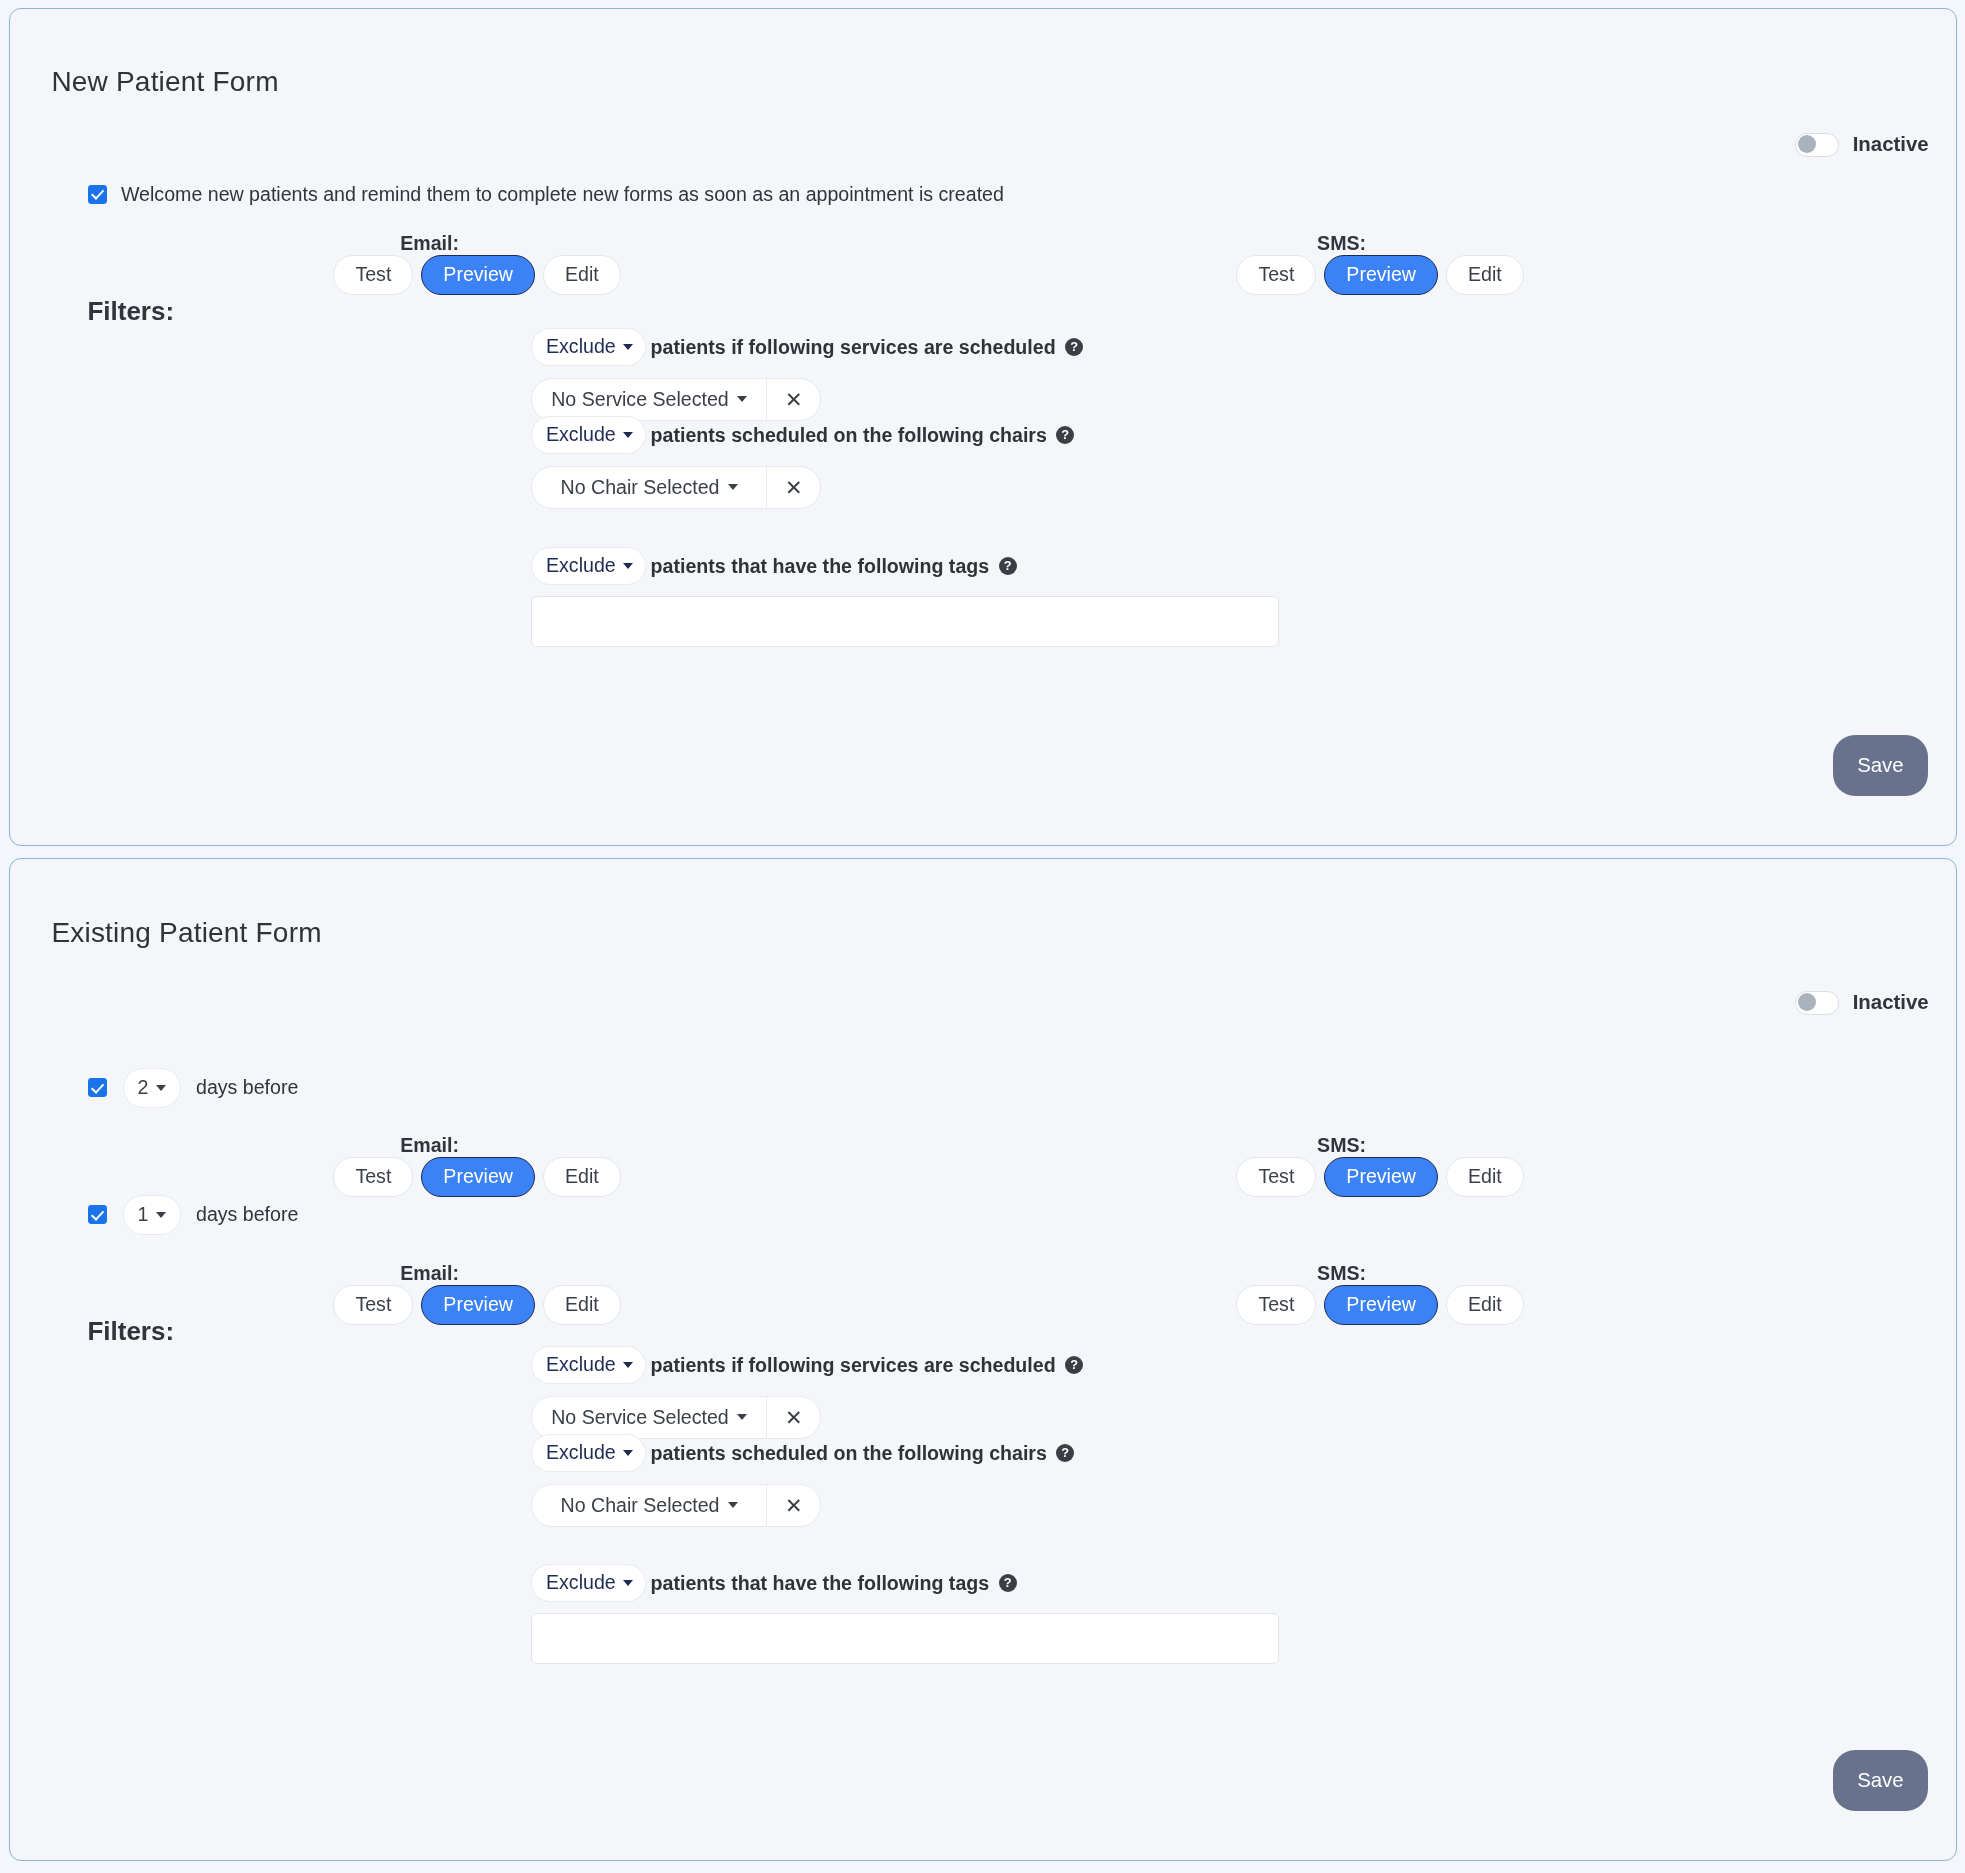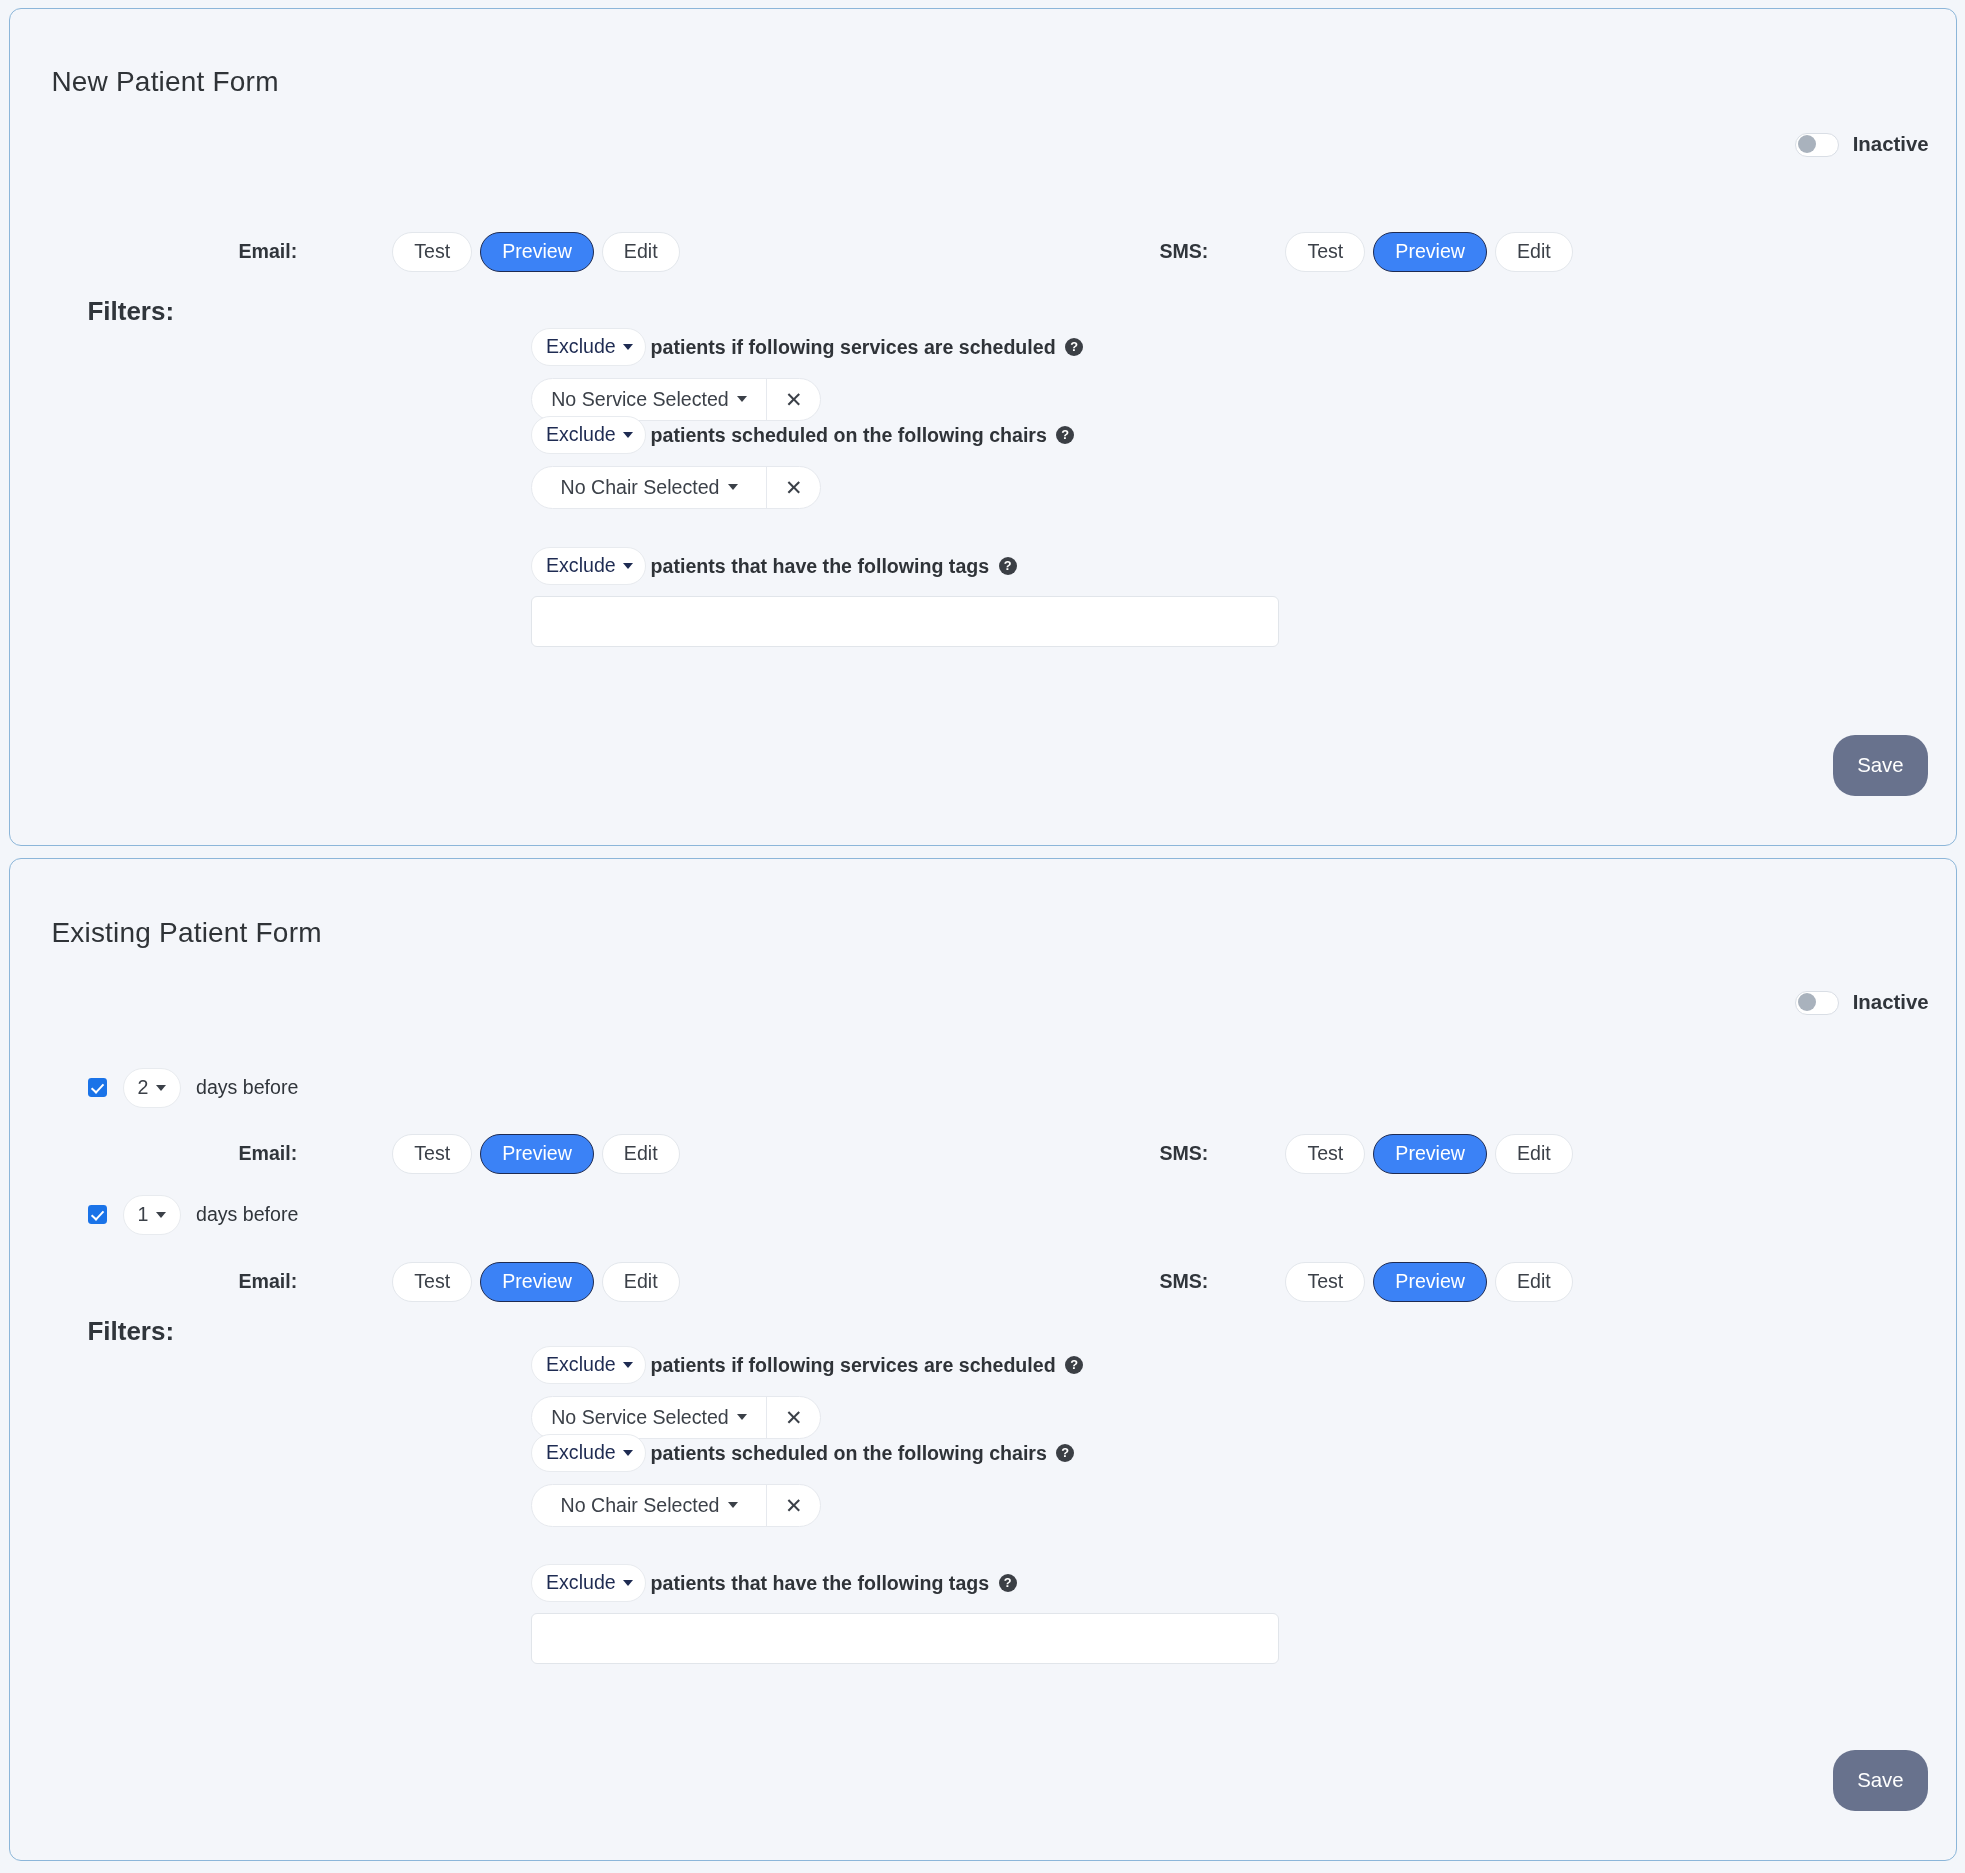--- a/index.html
+++ b/index.html
@@ -99,20 +99,21 @@
     font-size: 19.6px;
     color: #30353b;
     white-space: nowrap;
   }
 
   
   .channel-row {
     position: absolute;
     display: flex;
     align-items: center;
+    flex-direction: column;
   }
   .chan-label {
     font-size: 19.6px;
     font-weight: 700;
     color: #30353b;
     white-space: nowrap;
   }
   .btn-group { display: flex; align-items: flex-start; gap: 8px; }
   .pill-btn {
     font-family: "Liberation Sans", sans-serif;
@@ -302,20 +303,24 @@
 
     <h2 class="panel-title title-new">New Patient Form</h2>
 
     <div class="toggle-wrap t-new">
       <div class="toggle">
         <span class="knob"></span>
       </div>
       <span class="toggle-label">Inactive</span>
     </div>
 
+    <div class="intro-row" style="left:78px; top:174px;">
+      <span class="cb"></span>
+      <span class="intro-text">Welcome new patients and remind them to complete new forms as soon as an appointment is created</span>
+    </div>
 
     <div class="channel-row" style="left:228px; top:223px;">
       <span class="chan-label">Email:</span>
       <span class="btn-group" style="margin-left:95px;">
         <button class="pill-btn">Test</button>
         <button class="pill-btn active">Preview</button>
         <button class="pill-btn">Edit</button>
       </span>
     </div>
 

